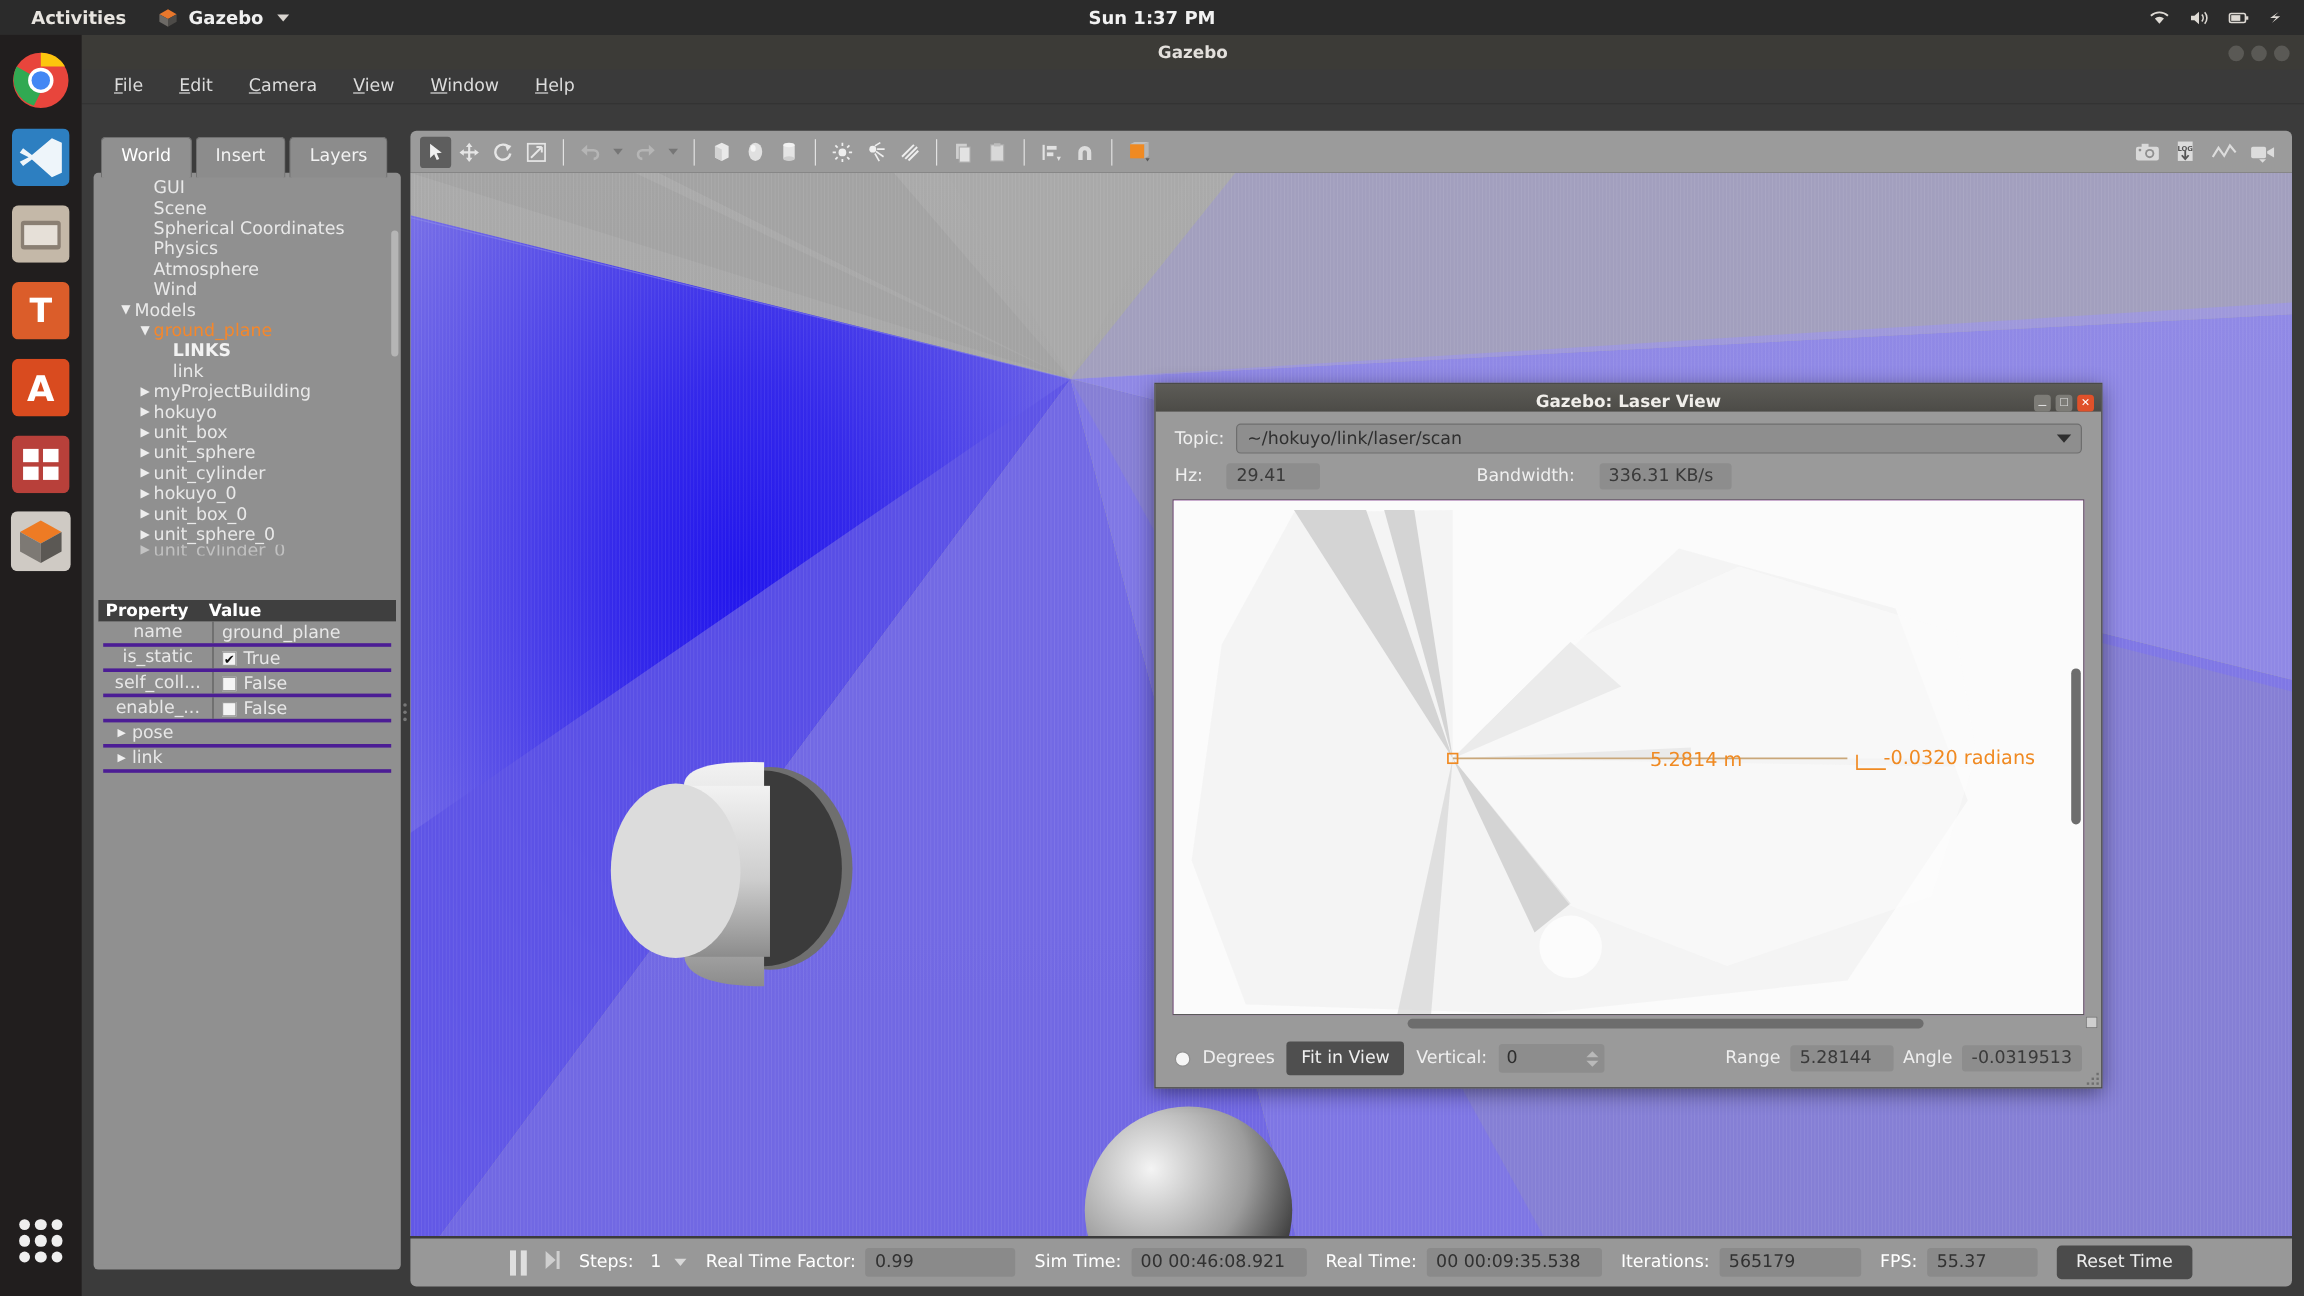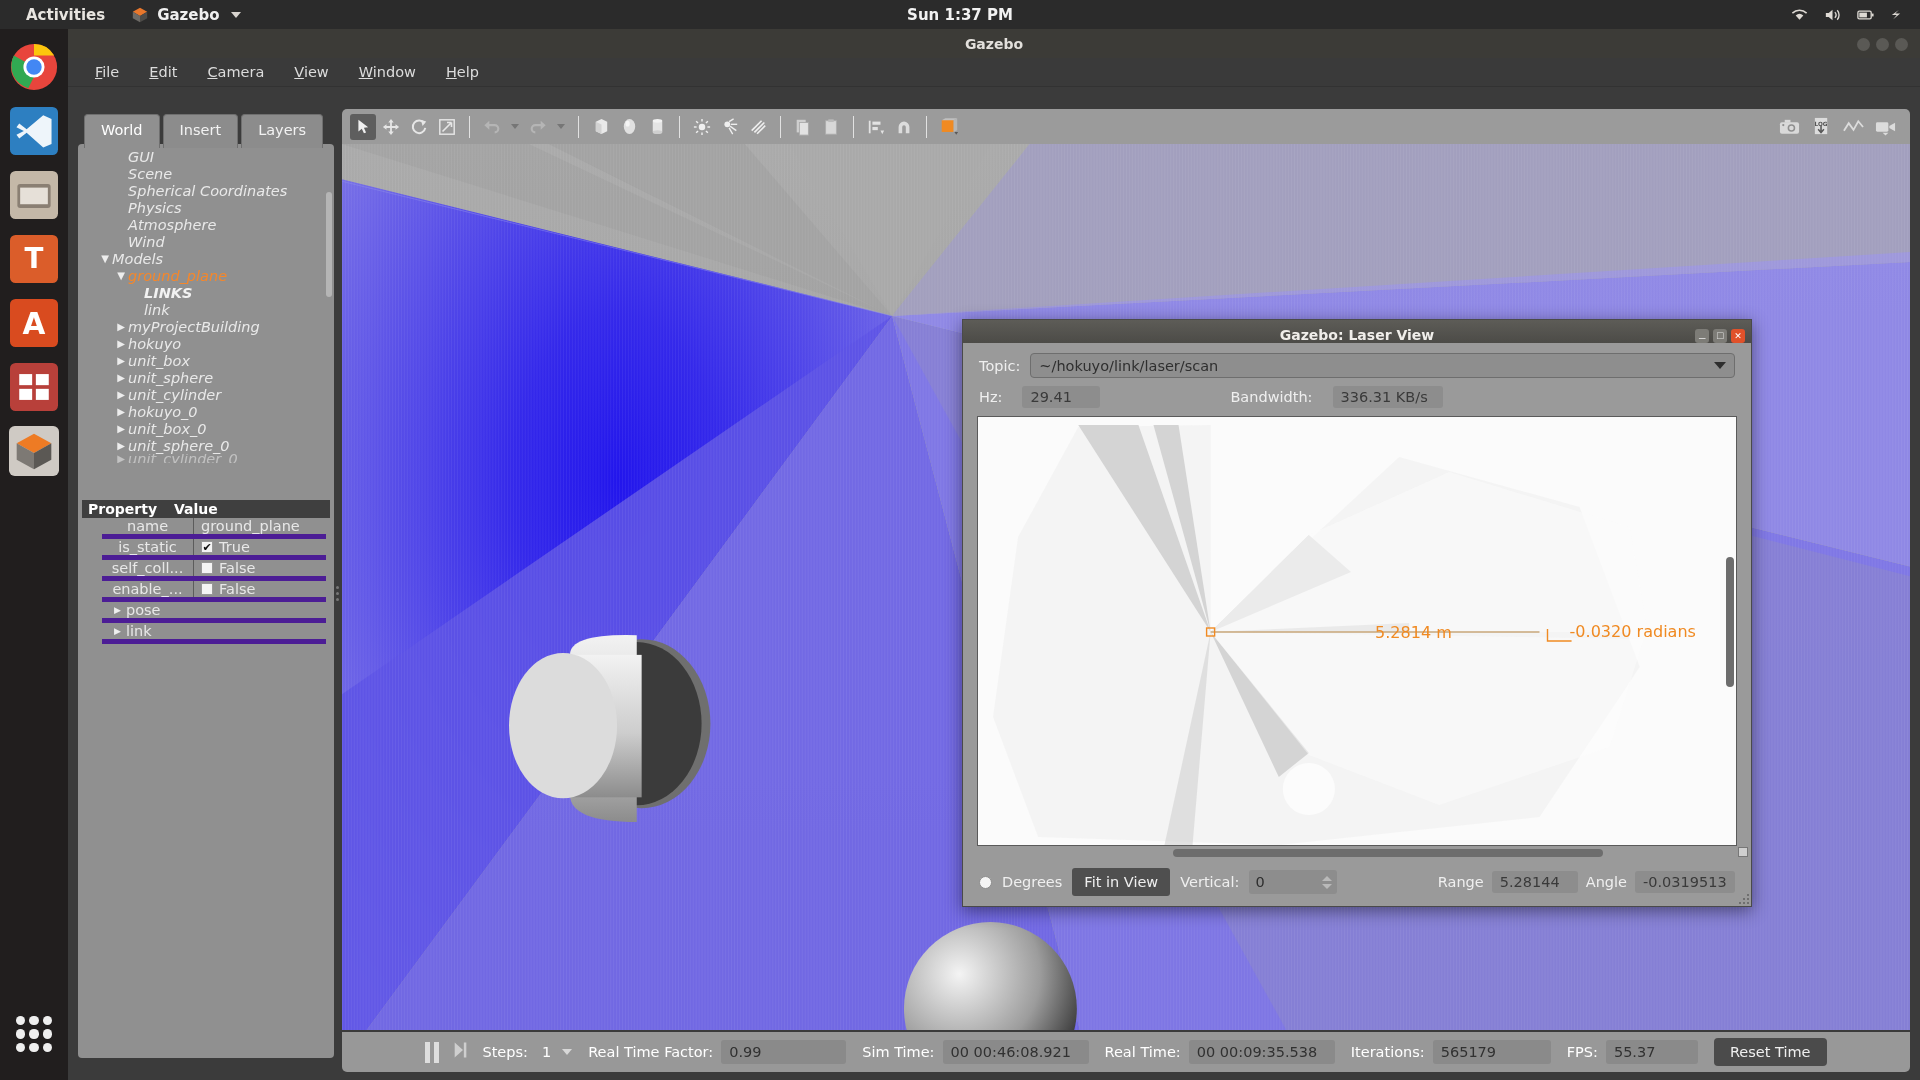--- a/index.html
+++ b/index.html
@@ -80,39 +80,39 @@
     border: 1px solid #6f6f6f; border-bottom: none;
   }
   .tab.active { background: #909090; color: #ffffff; padding-bottom: 10px; }
 
   .tree {
     position: absolute; left: 4px; right: 4px; top: 4px; height: 348px;
     overflow: hidden;
   }
   .tree-row {
     display: flex; align-items: center; height: 17px;
-    color: #e9e9e9; font-size: 14.5px; white-space: nowrap; font-style: italic;
+    color: #e9e9e9; font-size: 14.5px; white-space: nowrap;
   }
   .tree-row .arrow { width: 14px; display: inline-block; text-align: center;
     color: #ededed; font-size: 10px; line-height: 1; }
   .tree-row.sel { color: #f5872b; }
   .tree-row.links { color: #f2f2f2; font-weight: bold; }
   .tree-scroll { position: absolute; right: 2px; top: 48px; width: 6px; height: 105px;
     background: #b5b5b5; border-radius: 3px; }
 
   .prop-header {
     position: absolute; left: 4px; right: 4px; top: 356px; height: 18px;
     background: #3f3f3f; display: flex; align-items: center;
     color: #ffffff; font-size: 14px; font-weight: bold;
   }
   .prop-header .c1 { width: 92px; padding-left: 6px; }
   .prop-row {
-    position: absolute; left: 20px; right: 4px; height: 21px; display: flex;
+    position: absolute; left: 4px; right: 4px; height: 21px; display: flex;
     align-items: flex-end; font-size: 14.5px; color: #e8e8e8;
-    border-bottom: 5px solid #4c1d95;
+    border-bottom: 3px solid #4c1d95;
   }
   .prop-row .c1 { width: 92px; text-align: center; border-right: 1px solid #5c5c5c; height: 100%;
     display:flex; align-items:center; justify-content:center; }
   .prop-row .c2 { flex: 1; padding-left: 7px; display: flex; align-items: center; gap: 6px; }
   .prop-row.expand .c1 { justify-content: flex-start; padding-left: 12px; }
   .chk { width: 12px; height: 12px; background: #f4f4f4; border: 1px solid #999;
     display: inline-flex; align-items: center; justify-content: center;
     font-size: 11px; color: #111; line-height: 1; }
   .prop-panel-bg { position: absolute; left: 4px; right: 4px; top: 374px; bottom: 4px;
     background: #909090; }

